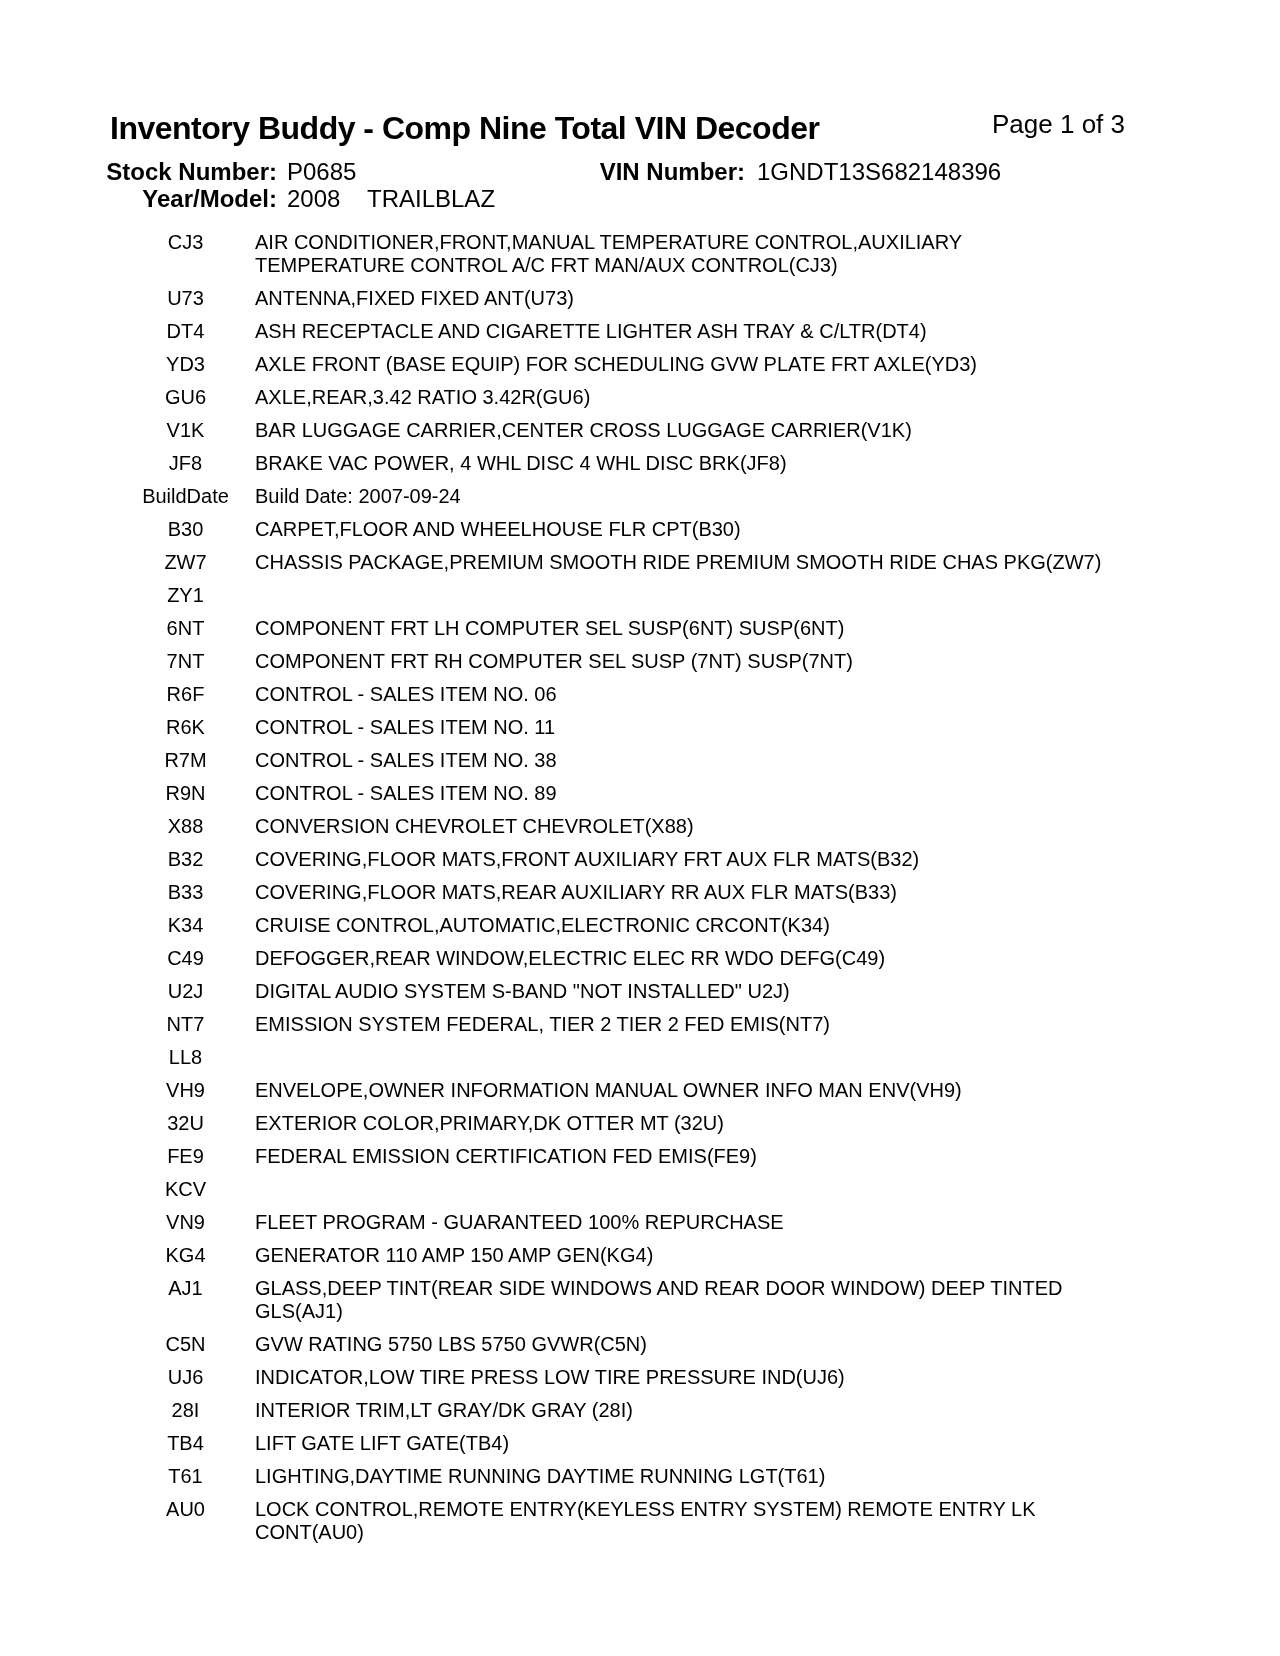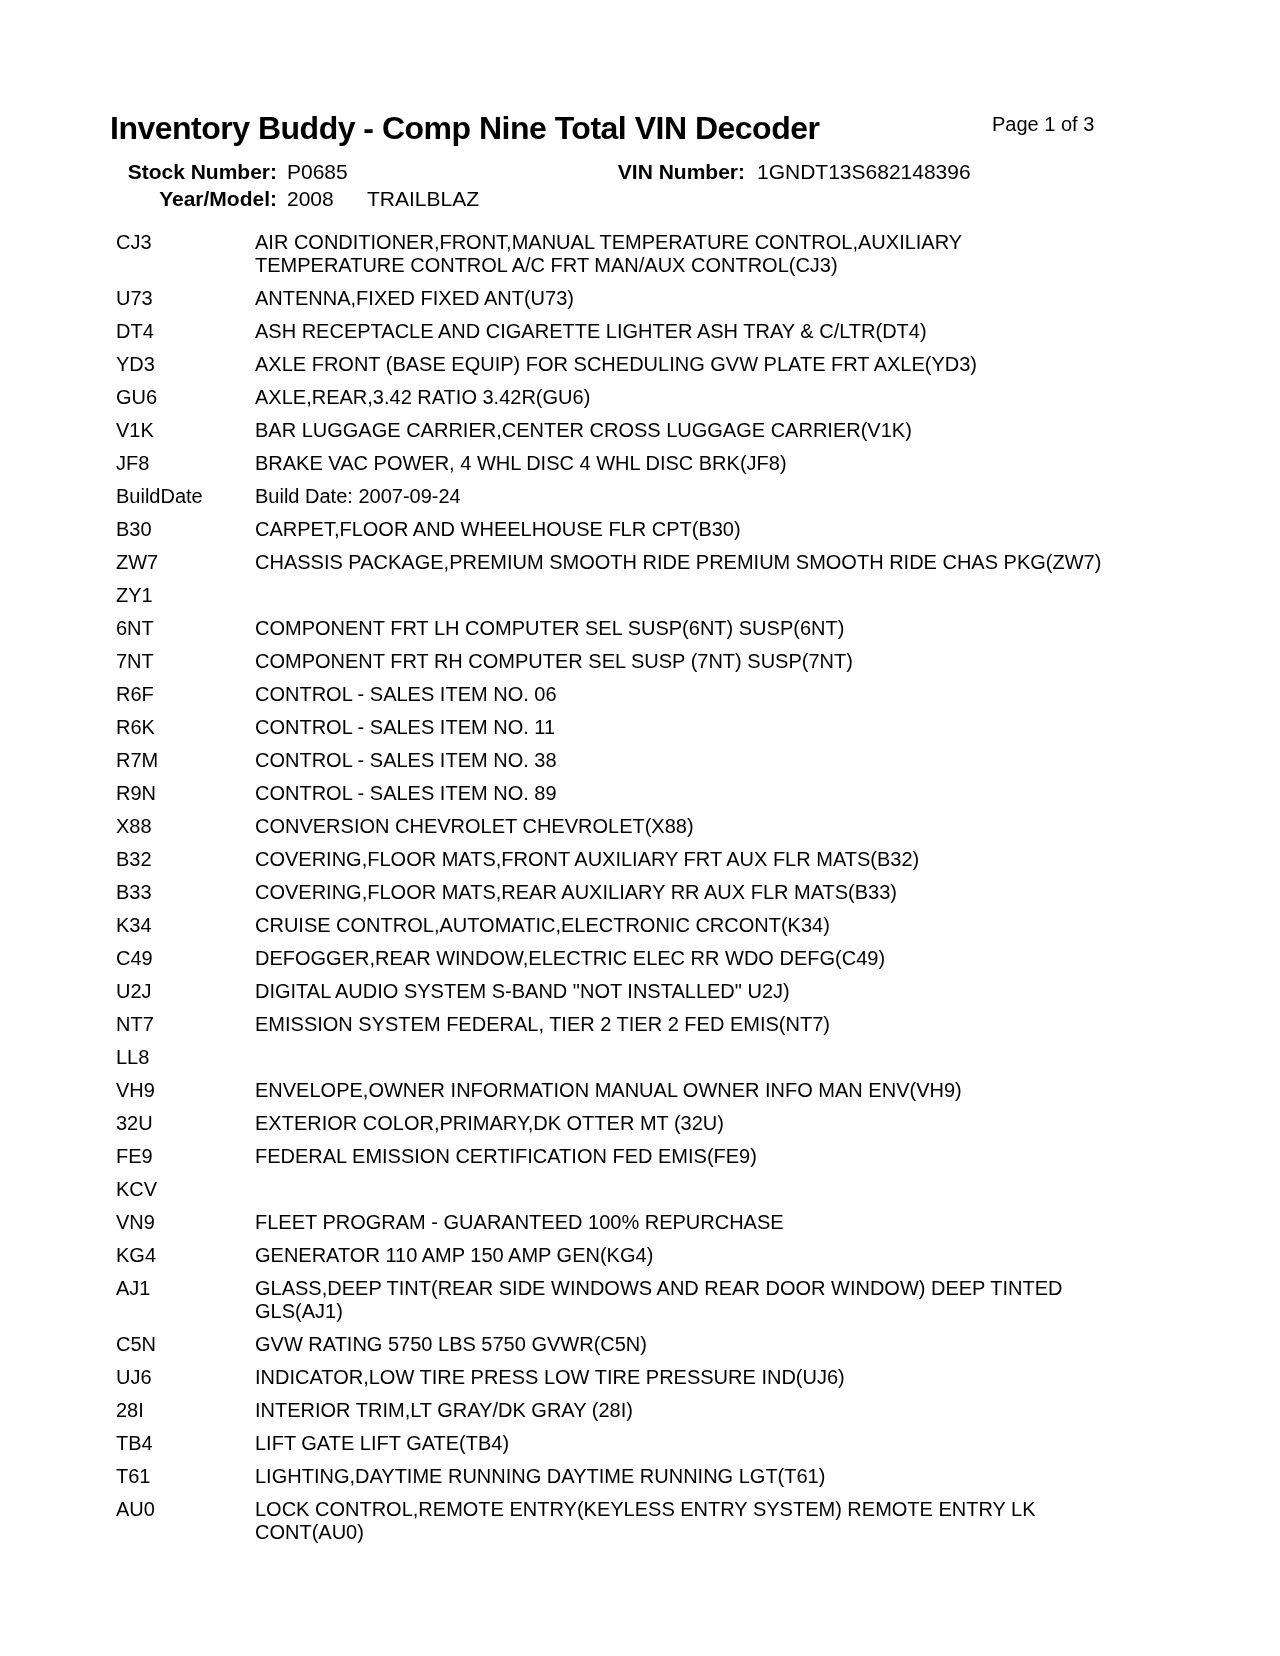--- a/index.html
+++ b/index.html
@@ -13,45 +13,45 @@
   .sheet { position: relative; width: 1280px; height: 1656px; background: #fff; border-radius: 10px; }
 
   
   .doc-title {
     position: absolute; left: 110px; top: 108px;
     font-size: 32px; font-weight: bold; line-height: 40px;
     letter-spacing: -0.5px; white-space: nowrap;
   }
   .page-num {
     position: absolute; left: 992px; top: 110px;
-    font-size: 20px; line-height: 28px; white-space: nowrap;
+    font-size: 26px; line-height: 28px; white-space: nowrap;
   }
 
   
-  .meta-row { position: absolute; left: 0; width: 1096px; height: 24px; font-size: 21px; line-height: 23px; }
+  .meta-row { position: absolute; left: 0; width: 1096px; height: 24px; font-size: 24px; line-height: 23px; }
   .meta-row-1 { top: 160px; }
   .meta-row-2 { top: 187px; }
   .meta-label { position: absolute; font-weight: bold; text-align: right; white-space: nowrap; }
   .meta-value { position: absolute; white-space: nowrap; }
   .lbl-stock { left: 0; width: 277px; }
   .val-stock { left: 287px; text-align: right; }
   .lbl-vin   { left: 445px; width: 300px; }
   .val-vin   { left: 757px; }
   .lbl-yearmodel { left: 0; width: 277px; }
   .val-year  { left: 287px; }
   .val-model { left: 367px; }
 
   
   .options {
     position: absolute; left: 116px; top: 231px; width: 1120px;
   }
   .opt-row { display: flex; margin-bottom: 10px; }
   .opt-code {
     width: 139px; flex: 0 0 139px;
-    font-size: 20px; line-height: 23px; white-space: nowrap;
+    font-size: 20px; line-height: 23px; white-space: nowrap; text-align: center;
   }
   .opt-desc { flex: 1 1 auto; }
   .opt-line { font-size: 20px; line-height: 23px; white-space: nowrap; }
 </style>
 </head>
 <body>
 
 <div class="sheet">
 
   <h1 class="doc-title">Inventory Buddy - Comp Nine Total VIN Decoder</h1>

